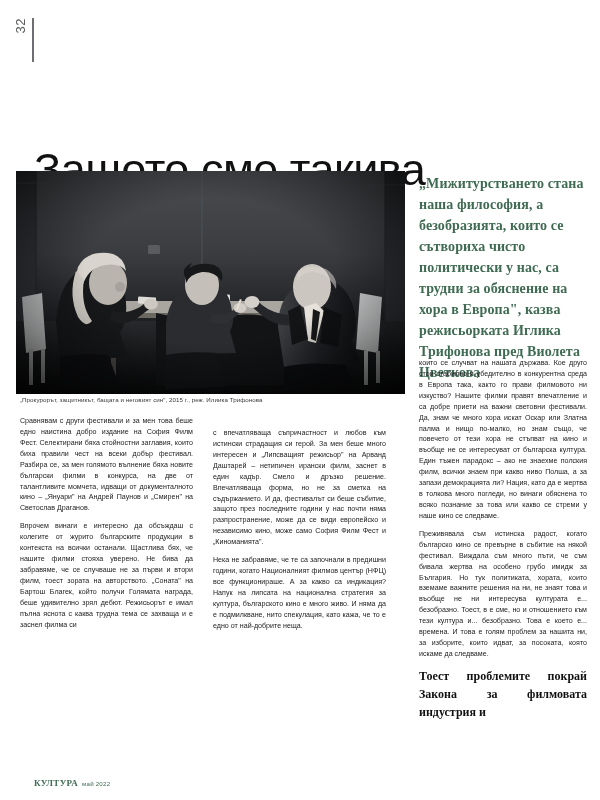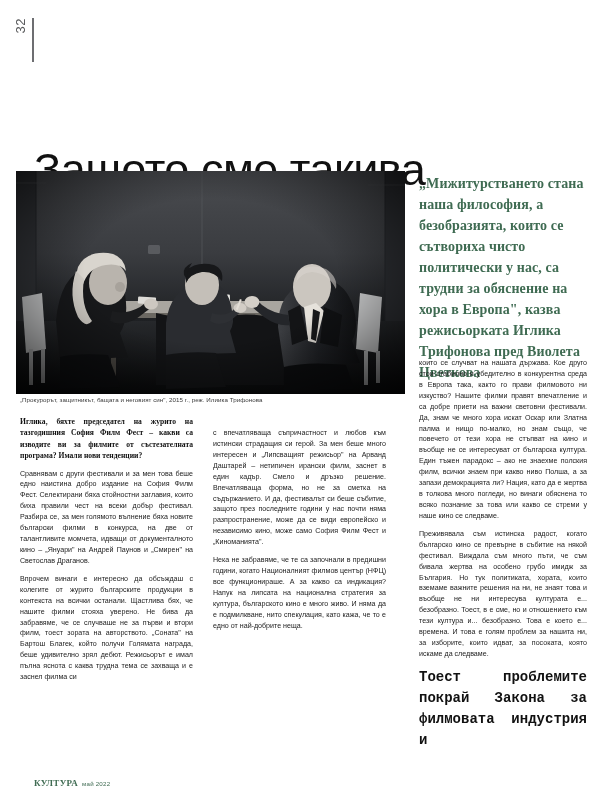--- a/index.html
+++ b/index.html
@@ -114,23 +114,23 @@
   .lead {
     font-family: "Liberation Serif", serif;
     font-weight: 700;
     font-size: 7.6px;
     line-height: 1.50;
     color: #111111;
     margin: 0 0 8px 0;
     text-align: justify;
   }
   .closing {
-    font-family: Liberation Mono, monospace;
-    font-weight: 700;
-    font-size: 14px;
+    font-family: Liberation Serif, serif;
+    font-weight: 700;
+    font-size: 12px;
     line-height: 1.50;
     color: #111111;
     text-align: justify;
   }
 
   
   .footer {
     position: absolute;
     left: 34px;
     bottom: 12px;
@@ -251,21 +251,20 @@
 
     <rect x="0" y="0" width="389" height="223" fill="url(#vig)"></rect>
   </svg>
 </div>
 
 <div class="photo-caption">„Прокурорът, защитникът, бащата и неговият син", 2015 г., реж. Илиика Трифонова</div>
 
 <div class="pullquote">„Мижитурстването стана наша философия, а безобразията, които се сътвориха чисто политически у нас, са трудни за обяснение на хора в Европа", казва режисьорката Иглика Трифонова пред Виолета Цветкова</div>
 
 <div class="col col-1">
-  <p class="lead">Иглика, бяхте председател на журито на тазгодишния София Филм Фест – какви са изводите ви за филмите от състезателната програма? Имали нови тенденции?</p>
   <p>Сравнявам с други фестивали и за мен това беше едно наистина добро издание на София Филм Фест. Селектирани бяха стойностни заглавия, които биха правили чест на всеки добър фестивал. Разбира се, за мен голямото вълнение бяха новите български филми в конкурса, на две от талантливите момчета, идващи от документалното кино – „Януари" на Андрей Паунов и „Смирен" на Светослав Драганов.</p>
   <p>Впрочем винаги е интересно да обсъждаш с колегите от журито българските продукции в контекста на всички останали. Щастлива бях, че нашите филми стояха уверено. Не бива да забравяме, че се случваше не за първи и втори филм, тоест зората на авторството. „Соната" на Бартош Благек, който получи Голямата награда, беше удивително зрял дебют. Режисьорът е имал пълна яснота с каква трудна тема се захваща и е заснел филма си</p>
 </div>
 
 <div class="col col-2">
   <p>с впечатляваща съпричастност и любов към истински страдащия си герой. За мен беше много интересен и „Липсващият режисьор" на Арванд Даштарей – нетипичен ирански филм, заснет в един кадър. Смело и дръзко решение. Впечатляваща форма, но не за сметка на съдържанието. И да, фестивалът си беше събитие, защото през последните години у нас почти няма разпространение, може да се види европейско и независимо кино, може само София Филм Фест и „Киноманията".</p>
   <p>Нека не забравяме, че те са започнали в предишни години, когато Националният филмов център (НФЦ) все функционираше. А за какво са индикация? Напук на липсата на национална стратегия за култура, българското кино е много живо. И няма да е подмилкване, нито спекулация, като кажа, че то е едно от най-добрите неща.</p>
 </div>
 
 <div class="col col-3">

